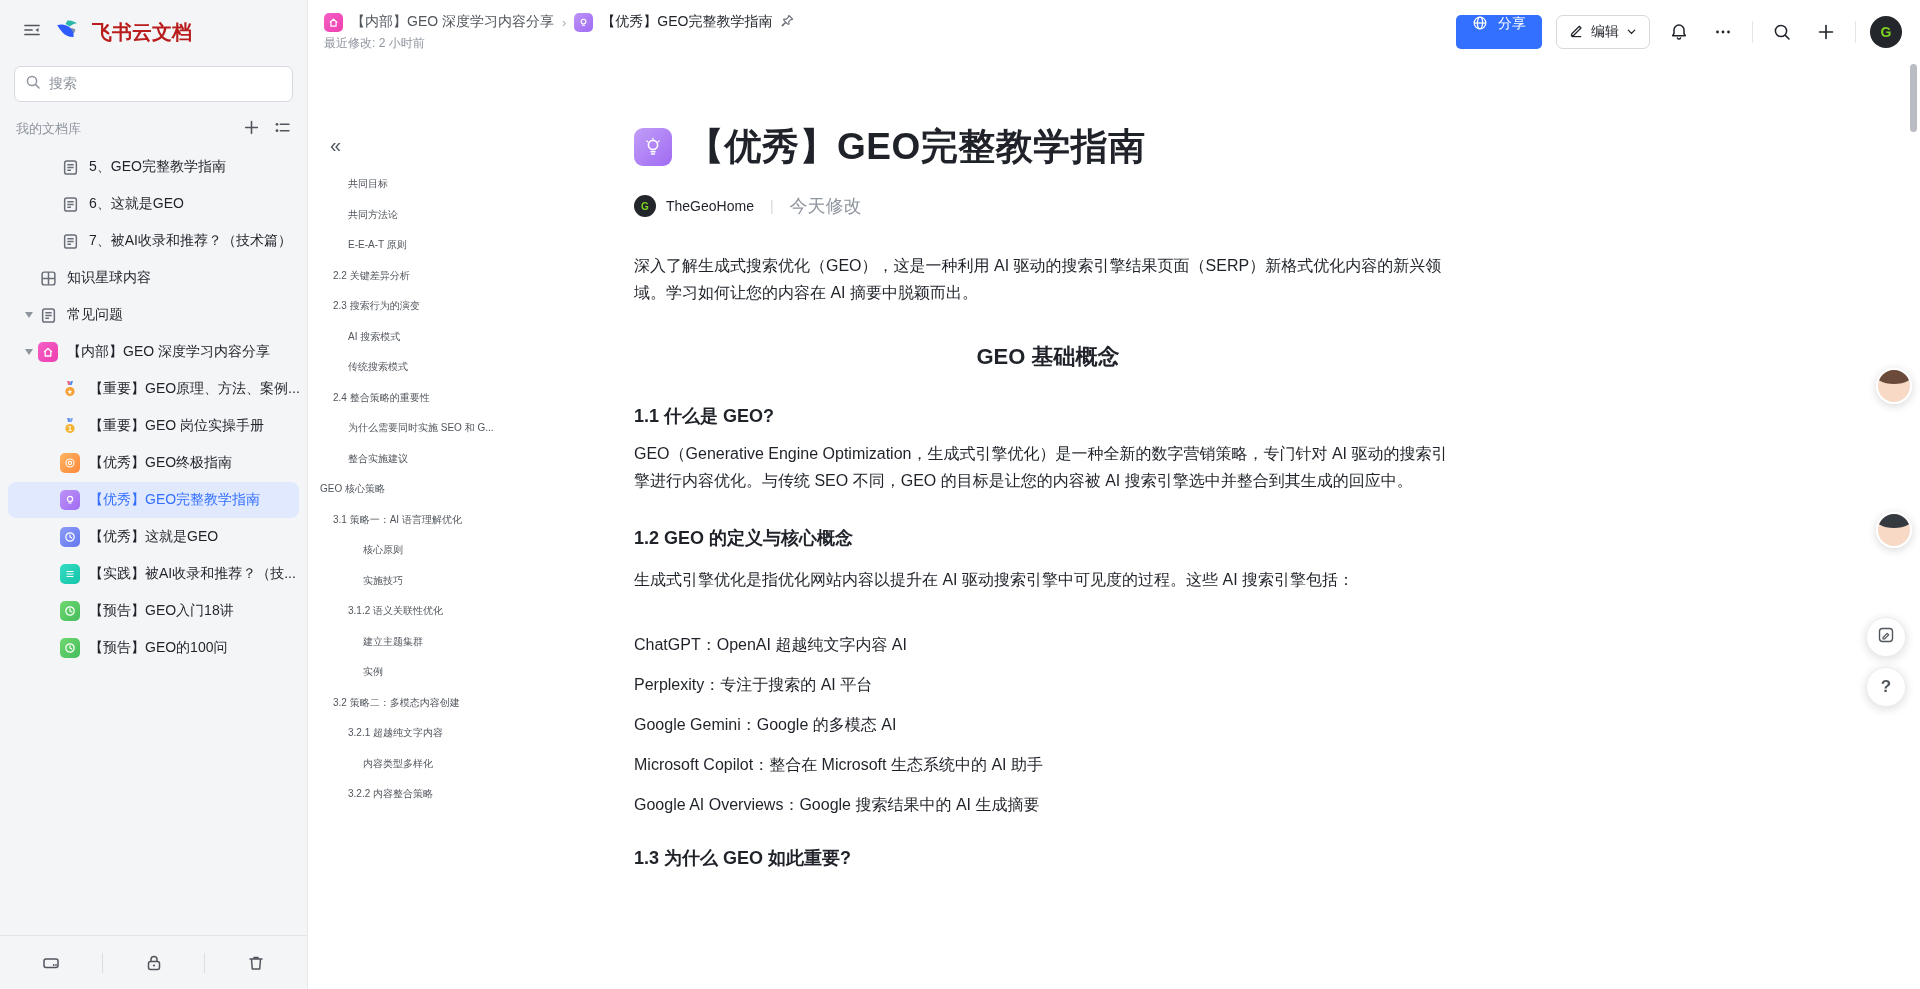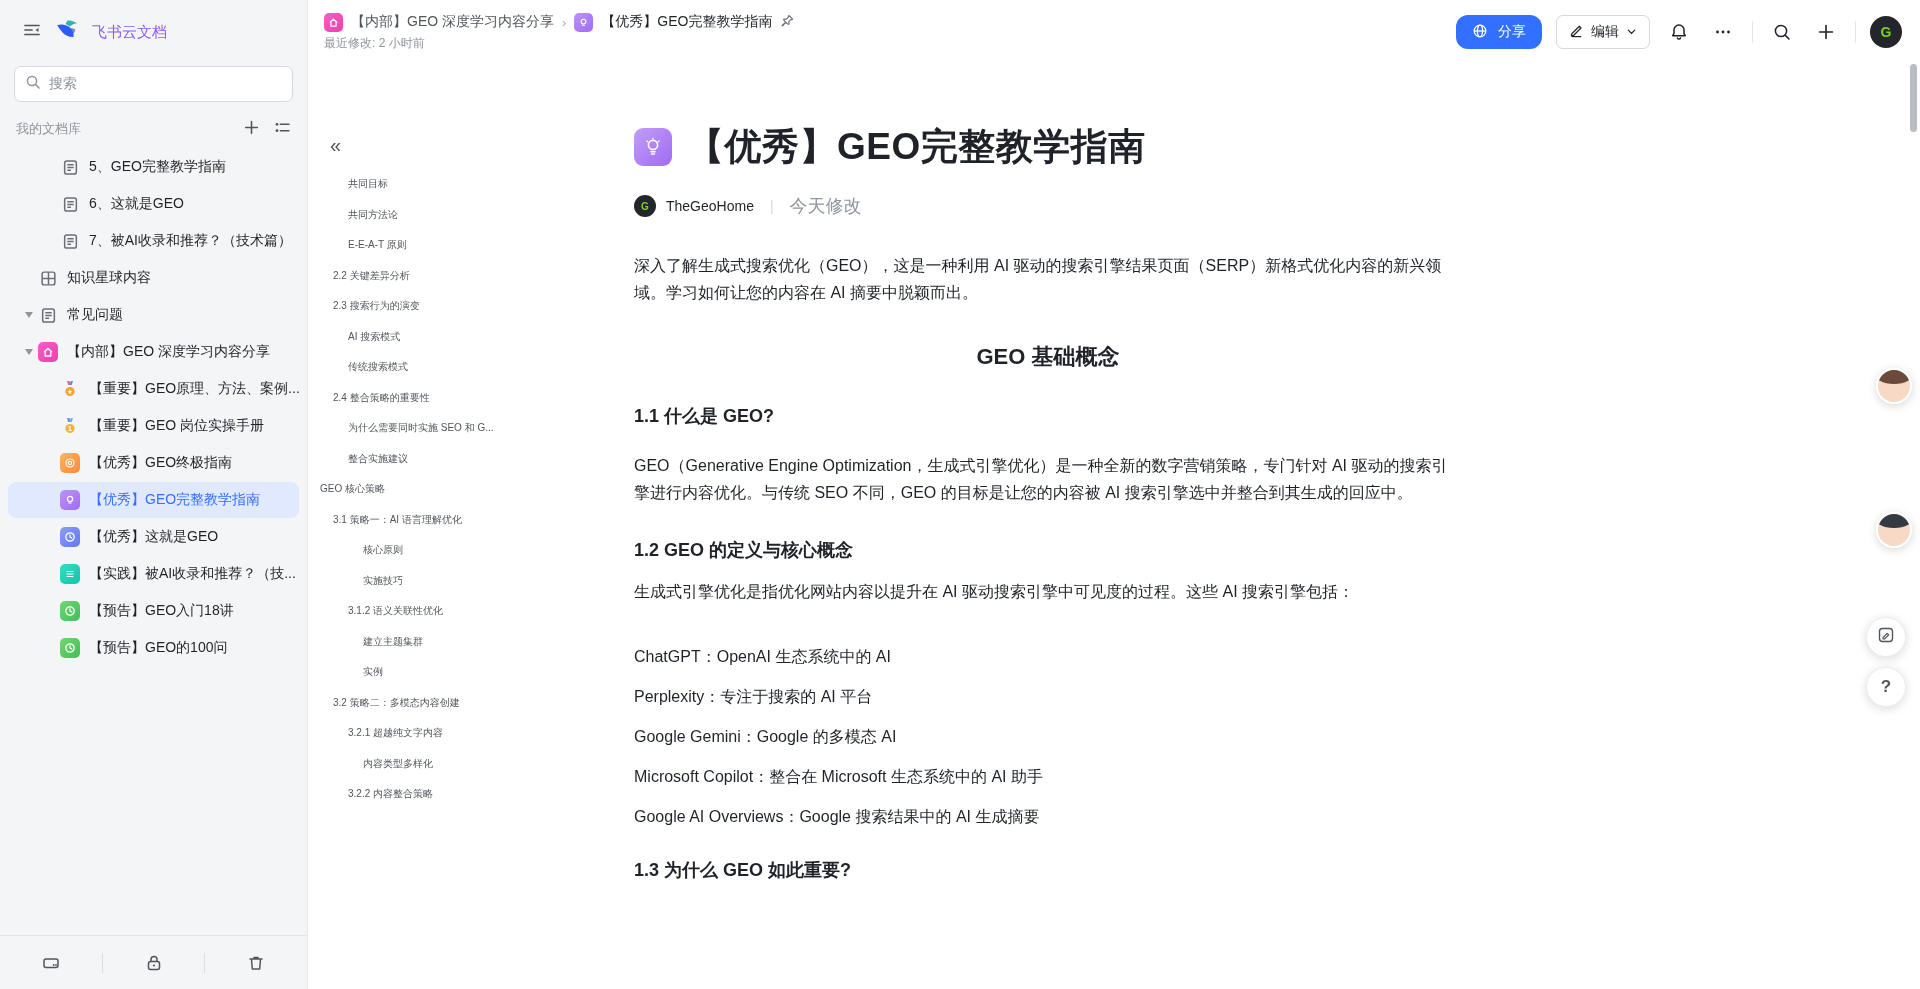--- a/index.html
+++ b/index.html
@@ -4,21 +4,21 @@
 <style>
   * { margin:0; padding:0; box-sizing:border-box; }
   html,body { width:1920px; height:989px; overflow:hidden;
     font-family:"Liberation Sans","DejaVu Sans",sans-serif; color:#1f2329; background:#fff; }
   .app { display:flex; width:100%; height:100%; }
 
   
   .sidebar { width:308px; min-width:308px; background:#f4f5f7; border-right:1px solid #e7e8ea;
     display:flex; flex-direction:column; }
   .sb-top { height:64px; display:flex; align-items:center; padding:0 16px 0 22px; gap:12px; }
-  .sb-top .appname { font-size:15px; font-weight:400; color:#8b5cf6; }
+  .sb-top .appname { font-size:20px; font-weight:700; color:#b91c1c; }
   .searchbox { margin:2px 14px 10px 14px; height:36px; background:#fff; border:1px solid #d5d8dc;
     border-radius:7px; display:flex; align-items:center; padding:0 10px; gap:8px; }
   .searchbox .ph { color:#8f959e; font-size:14px; }
   .sb-section { display:flex; align-items:center; height:34px; padding:0 16px; }
   .sb-section .sect-label { font-size:13px; color:#8f959e; flex:1; }
   .sb-section .ic { margin-left:14px; }
   .sb-list { flex:1; overflow:hidden; padding-top:2px; }
   .sb-item { display:flex; align-items:center; height:36px; margin:1px 8px; border-radius:8px;
     font-size:14px; color:#1f2329; cursor:pointer; }
   .sb-item.sel { background:#e1e9ff; color:#3370ff; }
@@ -43,22 +43,22 @@
   .header { height:64px; display:flex; align-items:center; justify-content:space-between;
     padding:0 18px 0 16px; }
   .crumbs { display:flex; flex-direction:column; gap:2px; }
   .crumb-row { display:flex; align-items:center; gap:8px; }
   .crumb { font-size:14px; }
   .crumb.first { color:#51565d; }
   .crumb.cur { color:#1f2329; }
   .crumb-sep { color:#a6abb3; font-size:13px; }
   .modified { font-size:12px; color:#8f959e; margin-top:1px; }
   .hdr-right { display:flex; align-items:center; gap:14px; }
-  .btn-share { display:flex; align-items:center; gap:10px; background:#3370ff; color:#fff;
-    font-size:14px; font-weight:500; height:34px; padding:0 16px; border-radius:12px; cursor:pointer; }
+  .btn-share { display:flex; gap:10px; background:#3370ff; color:#fff;
+    font-size:14px; font-weight:500; height:34px; padding:0 16px; border-radius:5px; cursor:pointer; }
   .btn-edit { display:flex; align-items:center; gap:7px; background:#fff; border:1px solid #d5d8dc;
     color:#1f2329; font-size:14px; height:34px; padding:0 12px; border-radius:7px; cursor:pointer; }
   .hdr-ic { width:30px; height:30px; display:flex; align-items:center; justify-content:center; cursor:pointer; }
   .hdr-div { width:1px; height:22px; background:#e3e4e6; }
   .avatar { border-radius:50%; background:#23262b; color:#7ed321; font-weight:700;
     display:flex; align-items:center; justify-content:center; }
   .avatar.big { width:32px; height:32px; font-size:14px; }
   .avatar.small { width:22px; height:22px; font-size:10px; }
 
   .content { flex:1; display:flex; position:relative; }
@@ -76,21 +76,21 @@
   .doc-title-row { display:flex; align-items:center; gap:15px; }
   .doc-title { font-size:37px; font-weight:700; letter-spacing:.5px; }
   .byline { display:flex; align-items:center; gap:10px; margin-top:22px; }
   .byline .who { font-size:14px; font-weight:500; color:#1f2329; }
   .byline .bar { color:#d5d8dc; font-size:14px; margin:0 6px; }
   .byline .when { font-size:18px; color:#8f959e; }
   .p { font-size:16px; line-height:27px; color:#1f2329; }
   .intro { margin-top:34px; }
   .h2 { font-size:22px; font-weight:700; margin-top:36px;text-align:center; }
   .h3 { font-size:18px; font-weight:700; margin-top:32px; }
-  .p11 { margin-top:24px; }
+  .p11 { margin-top:12px; }
   .p12 { margin-top:16px; }
   .engines { margin-top:42px; }
   .engine-line { font-size:16px; color:#1f2329; margin-bottom:19px; }
   .h3.last { margin-top:30px; }
 
   
   .scroll-thumb { position:absolute; right:3px; top:64px; width:7px; height:68px;
     background:#b9bcc2; border-radius:4px; }
   .presence { position:absolute; width:36px; height:36px; border-radius:50%;
     border:2px solid #fff; box-shadow:0 2px 8px rgba(31,35,41,.18); overflow:hidden; }
@@ -509,21 +509,21 @@
         <p class="p intro">深入了解生成式搜索优化（GEO），这是一种利用 AI 驱动的搜索引擎结果页面（SERP）新格式优化内容的新兴领域。学习如何让您的内容在 AI 摘要中脱颖而出。</p>
 
         <h2 class="h2">GEO 基础概念</h2>
         <h3 class="h3">1.1 什么是 GEO?</h3>
         <p class="p p11">GEO（Generative Engine Optimization，生成式引擎优化）是一种全新的数字营销策略，专门针对 AI 驱动的搜索引擎进行内容优化。与传统 SEO 不同，GEO 的目标是让您的内容被 AI 搜索引擎选中并整合到其生成的回应中。</p>
 
         <h3 class="h3">1.2 GEO 的定义与核心概念</h3>
         <p class="p p12">生成式引擎优化是指优化网站内容以提升在 AI 驱动搜索引擎中可见度的过程。这些 AI 搜索引擎包括：</p>
 
         <div class="engines" id="engines">
-            <div class="engine-line">ChatGPT：OpenAI 生态系统中的 AI</div>
+            <div class="engine-line">ChatGPT：OpenAI 超越纯文字内容 AI</div>
             <div class="engine-line">Perplexity：专注于搜索的 AI 平台</div>
             <div class="engine-line">Google Gemini：Google 的多模态 AI</div>
             <div class="engine-line">Microsoft Copilot：整合在 Microsoft 生态系统中的 AI 助手</div>
             <div class="engine-line">Google AI Overviews：Google 搜索结果中的 AI 生成摘要</div>
           </div>
 
         <h3 class="h3 last">1.3 为什么 GEO 如此重要?</h3>
       </div>
     </div>
 

